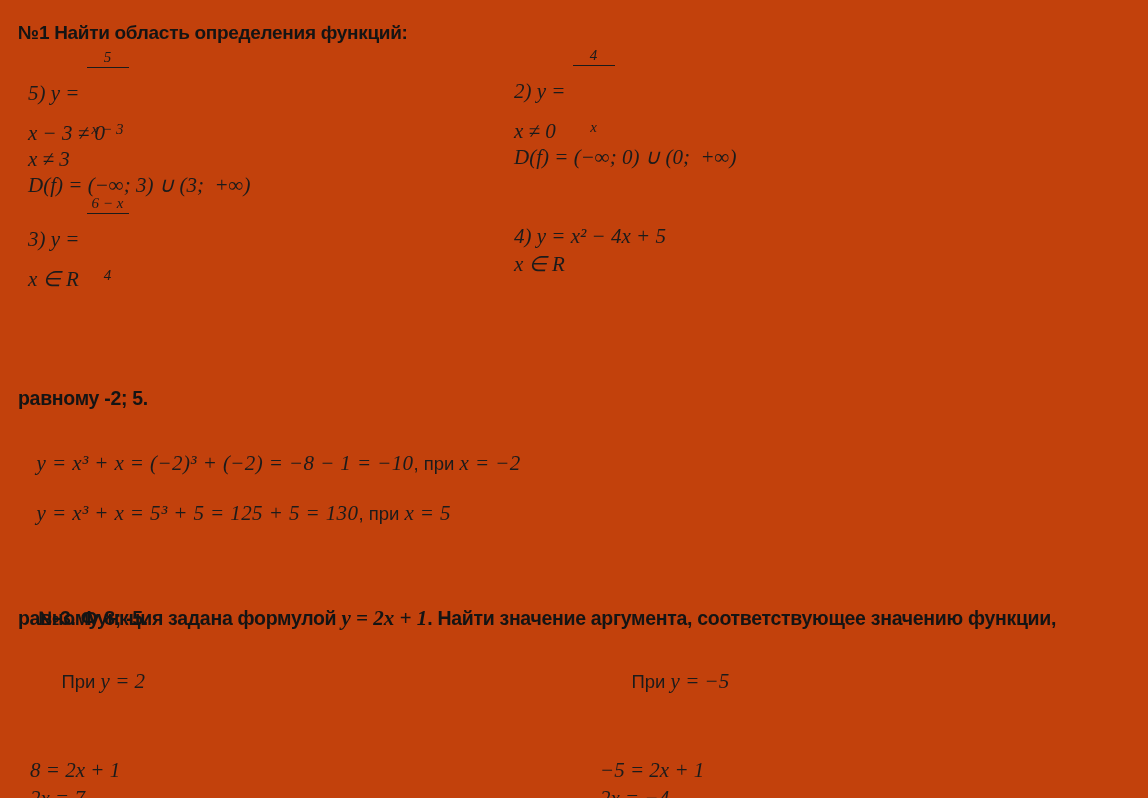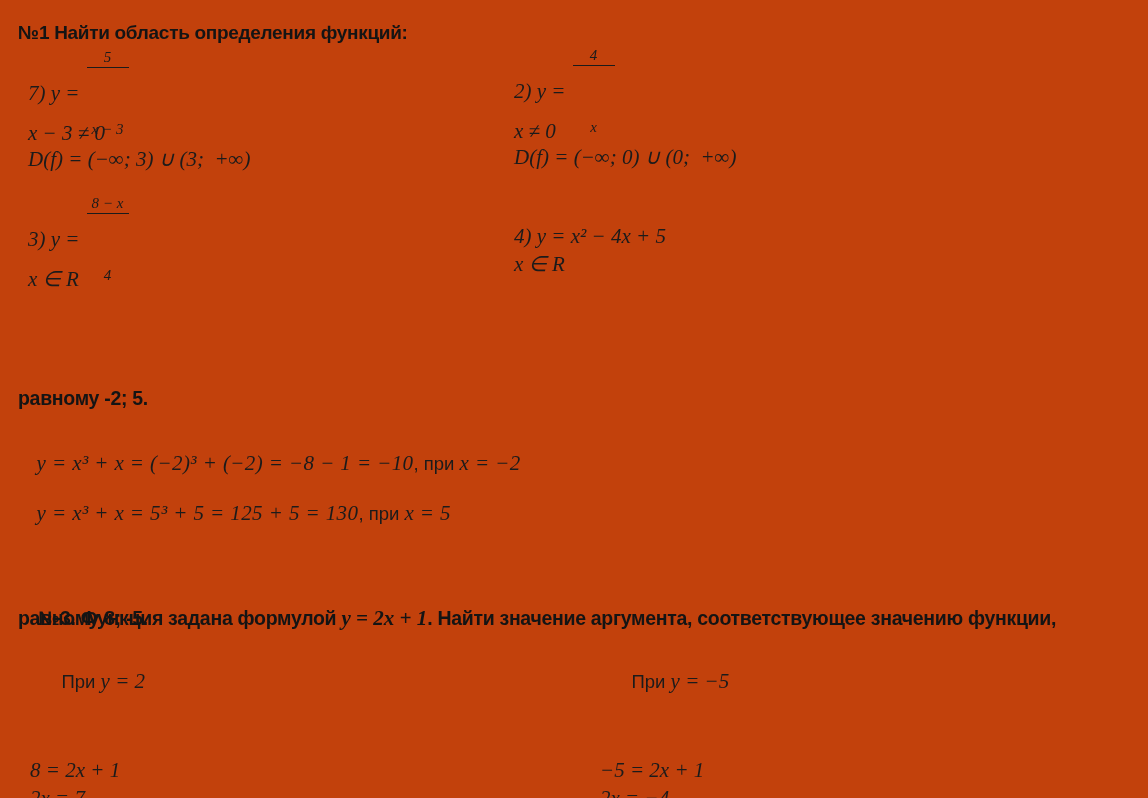--- a/index.html
+++ b/index.html
@@ -82,47 +82,48 @@
 </style>
 </head>
 <body>
 
 <div class="page">
 
   <div class="htitle" style="left:18px; top:22px;">№1 Найти область определения функций:</div>
 
   <div class="item" style="left:28px; top:66px;">
     <div class="math frac-line">
-      <span>7) y =</span>
+      <span>5) y =</span>
       <span class="frac">
         <span class="num">5</span>
         <span class="den">x − 3</span>
       </span>
     </div>
     <div class="math">x − 3 ≠ 0</div>
+    <div class="math">x ≠ 3</div>
     <div class="math">D(f) = (−∞; 3) ∪ (3;  +∞)</div>
   </div>
 
   <div class="item" style="left:514px; top:64px;">
     <div class="math frac-line">
       <span>2) y =</span>
       <span class="frac">
         <span class="num">4</span>
         <span class="den">x</span>
       </span>
     </div>
     <div class="math">x ≠ 0</div>
     <div class="math">D(f) = (−∞; 0) ∪ (0;  +∞)</div>
   </div>
 
   <div class="item" style="left:28px; top:212px;">
     <div class="math frac-line">
       <span>3) y =</span>
       <span class="frac">
-        <span class="num">8 − x</span>
+        <span class="num">6 − x</span>
         <span class="den">4</span>
       </span>
     </div>
     <div class="math">x ∈ R</div>
   </div>
 
   <div class="item" style="left:514px; top:222px;">
     <div class="math item4-first">4) y = x² − 4x + 5</div>
     <div class="math item4-first">x ∈ R</div>
   </div>

